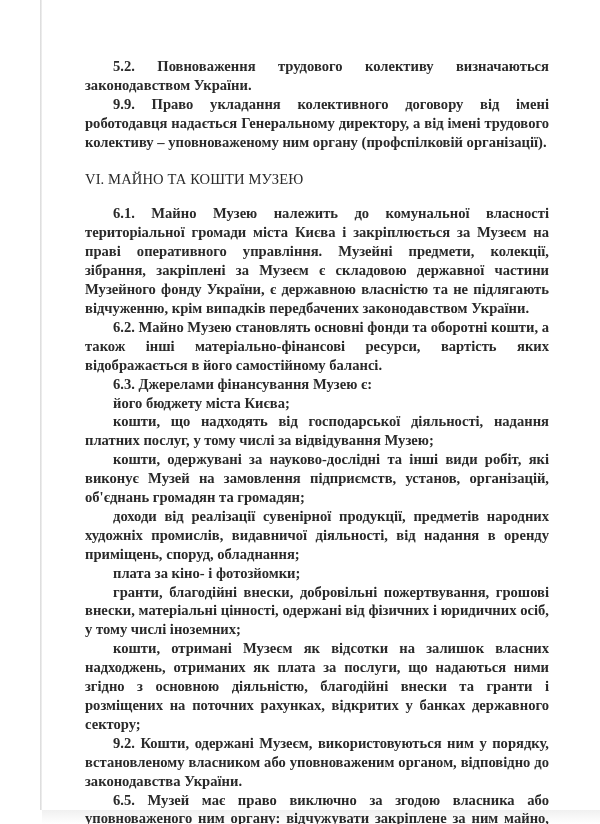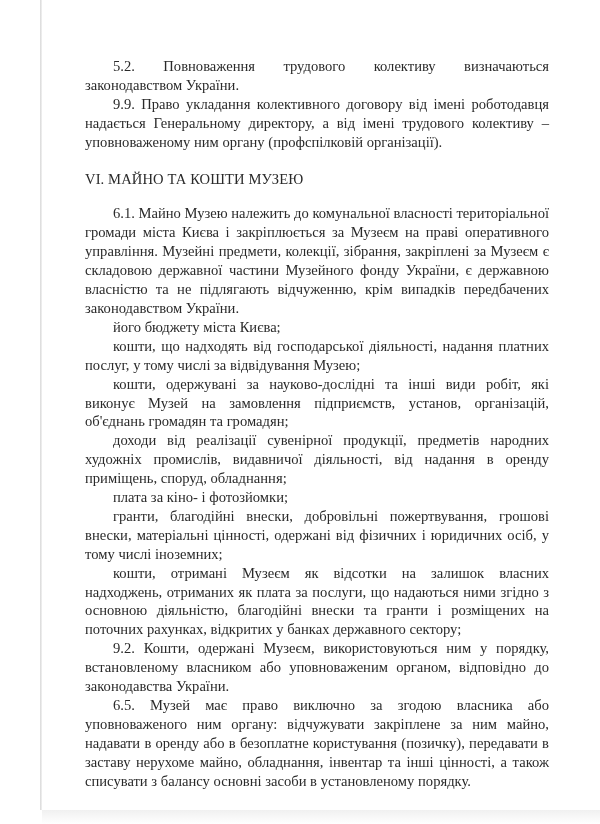--- a/index.html
+++ b/index.html
@@ -21,20 +21,21 @@
   .page {
     position: absolute;
     left: 85px; top: 57px; width: 464px;
     font-size: 14.6px;
     line-height: 18.9px;
   }
   .p {
     margin: 0;
     text-align: justify;
     text-indent: 28px;
+    font-weight: bold;
   }
   .p.last-left { text-align-last: left; }
   .heading {
     text-align: left;
     margin: 18px 0 16px 0;
     font-size: 14.6px;
     letter-spacing: 0.1px;
   }
 </style>
 </head>
@@ -43,20 +44,22 @@
 <div class="scan-edge"></div>
 <div class="scan-bottom"></div>
 
 <div class="page">
   <p class="p last-left">5.2. Повноваження трудового колективу визначаються законодавством України.</p>
   <p class="p last-left">9.9. Право укладання колективного договору від імені роботодавця надається Генеральному директору, а від імені трудового колективу – уповноваженому ним органу (профспілковій організації).</p>
 
   <div class="heading">VI. МАЙНО ТА КОШТИ МУЗЕЮ</div>
 
   <p class="p last-left">6.1. Майно Музею належить до комунальної власності територіальної громади міста Києва і закріплюється за Музеєм на праві оперативного управління. Музейні предмети, колекції, зібрання, закріплені за Музеєм є складовою державної частини Музейного фонду України, є державною власністю та не підлягають відчуженню, крім випадків передбачених законодавством України.</p>
+  <p class="p last-left">6.2.  Майно Музею становлять основні фонди та оборотні кошти, а також інші матеріально-фінансові ресурси, вартість яких відображається в його самостійному балансі.</p>
+  <p class="p last-left">6.3.  Джерелами фінансування Музею є:</p>
   <p class="p last-left">його бюджету міста Києва;</p>
   <p class="p last-left">кошти, що надходять від господарської діяльності, надання платних послуг, у тому числі за відвідування Музею;</p>
   <p class="p last-left">кошти, одержувані за науково-дослідні та інші види робіт, які виконує Музей на замовлення підприємств, установ, організацій, об'єднань громадян та громадян;</p>
   <p class="p last-left">доходи від реалізації сувенірної продукції, предметів народних художніх промислів, видавничої діяльності, від надання в оренду приміщень, споруд, обладнання;</p>
   <p class="p last-left">плата за кіно- і фотозйомки;</p>
   <p class="p last-left">гранти, благодійні внески, добровільні пожертвування, грошові внески, матеріальні цінності, одержані від фізичних і юридичних осіб, у тому числі іноземних;</p>
   <p class="p last-left">кошти, отримані Музеєм як відсотки на залишок власних надходжень, отриманих як плата за послуги, що надаються ними згідно з основною діяльністю, благодійні внески та гранти і розміщених на поточних рахунках, відкритих у банках державного сектору;</p>
   <p class="p last-left">9.2. Кошти, одержані Музеєм, використовуються ним у порядку, встановленому власником або уповноваженим органом, відповідно до законодавства України.</p>
   <p class="p last-left">6.5.  Музей має право виключно за згодою власника або уповноваженого ним органу: відчужувати закріплене за ним майно, надавати в оренду або в безоплатне користування (позичку), передавати в заставу нерухоме майно, обладнання, інвентар та інші цінності, а також списувати з балансу основні засоби в установленому порядку.</p>
 </div>

